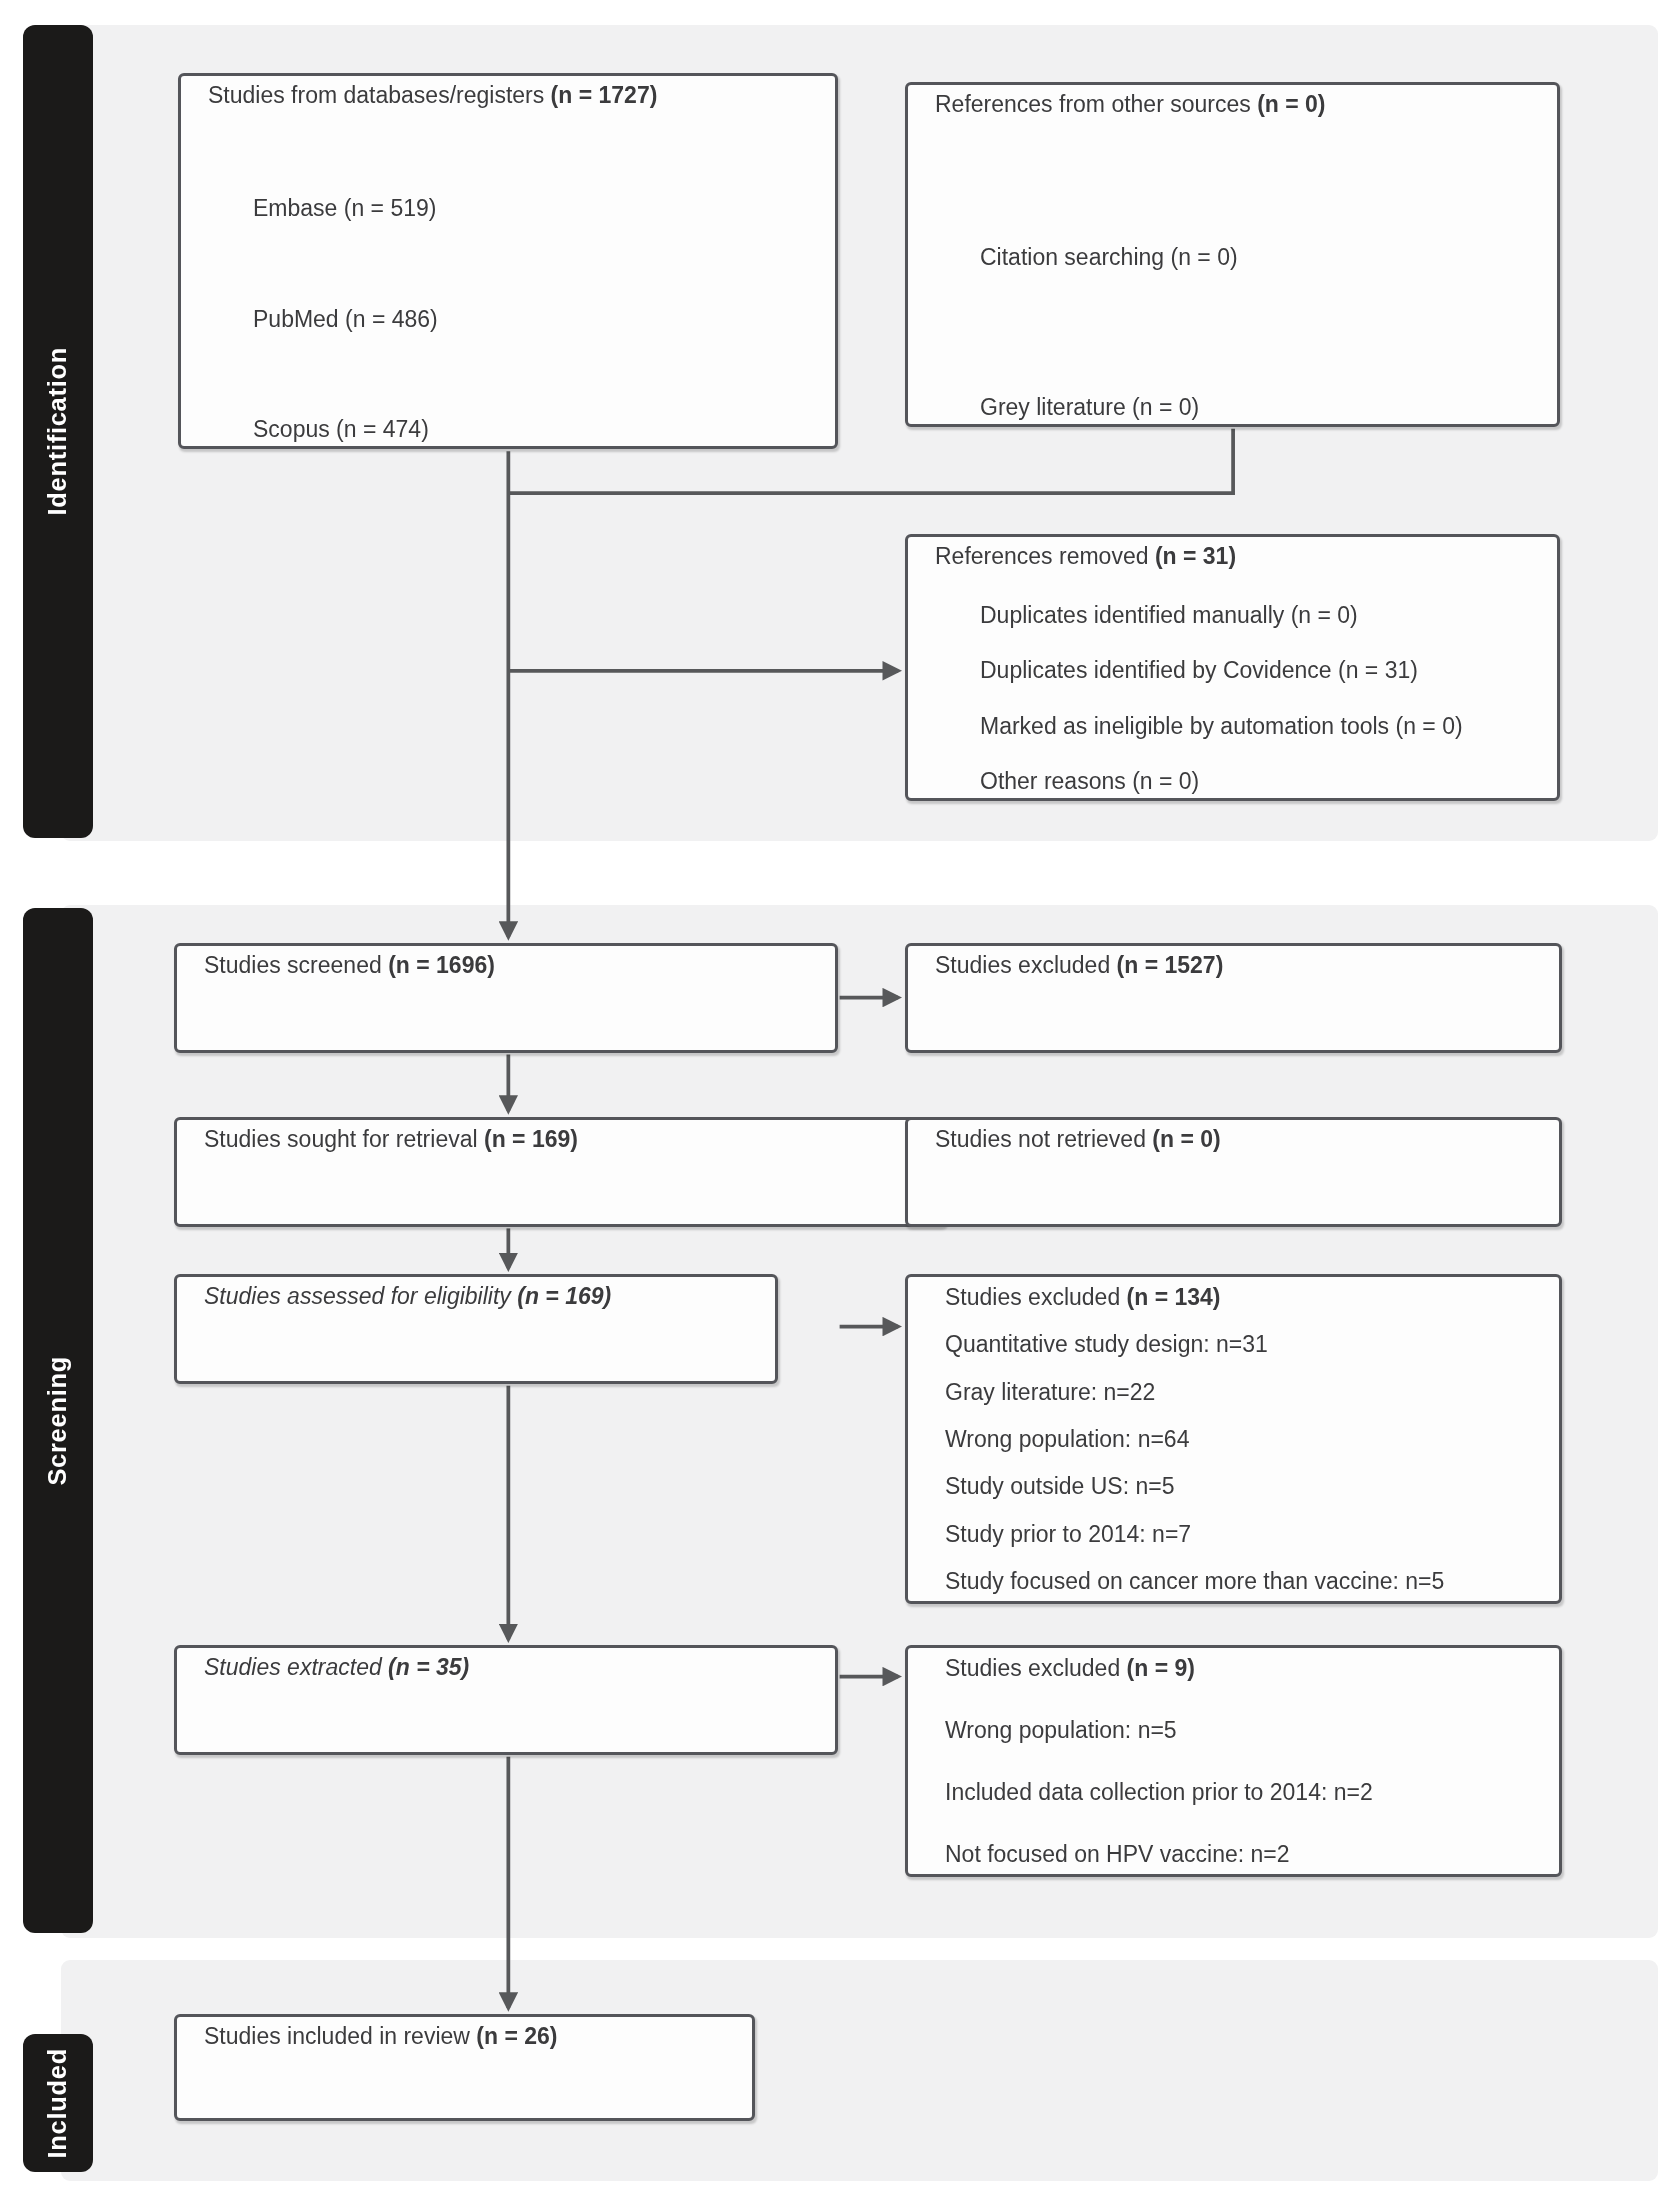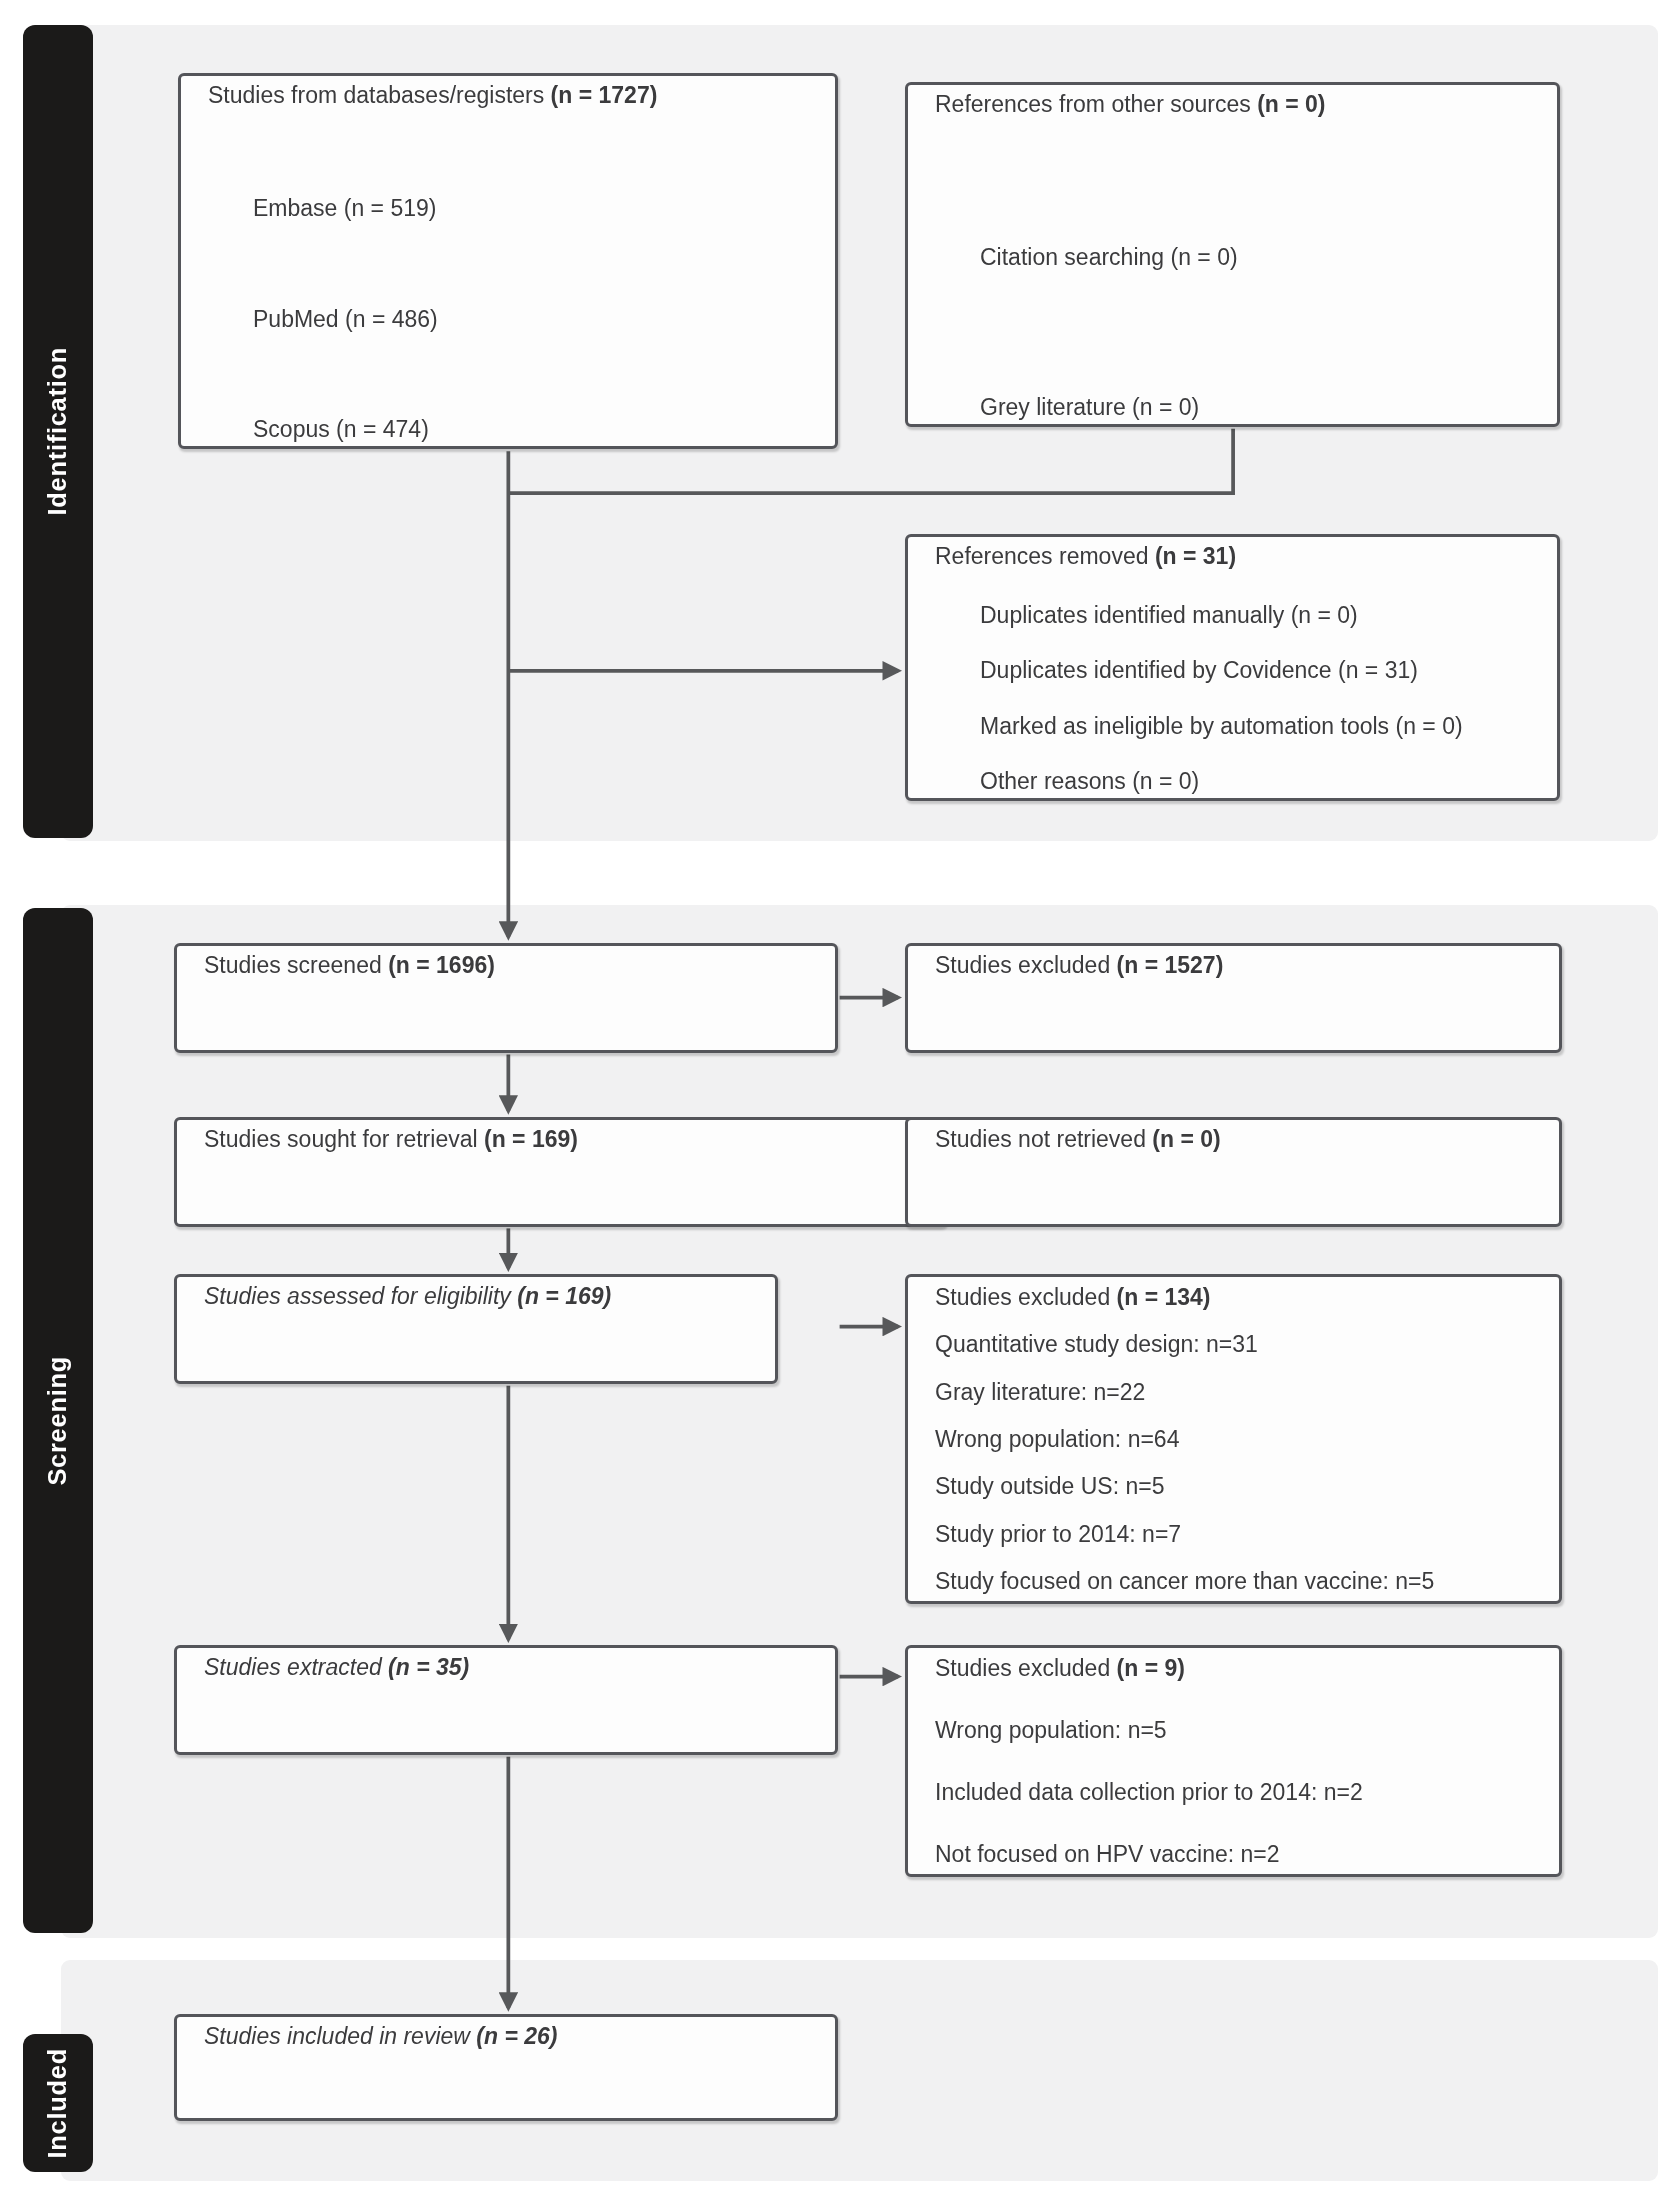--- a/index.html
+++ b/index.html
@@ -65,36 +65,36 @@
     border-radius:6px;
     box-shadow:1.5px 2.2px 2.2px rgba(0,0,0,0.18);
     z-index:3;
     display:flex;flex-direction:column;justify-content:space-between;
     padding:0 5px 0 27px;
   }
   .line{font-size:23px;line-height:34px;}
   .title-line{line-height:39px;}
   .title-line b{font-weight:bold;}
   .sub{padding-left:45px;}
-  .reasons .line{line-height:40px;}
+  .reasons .line{line-height:40px;margin-left:10px;}
   .reasons .title-line{line-height:40px;}
 
   
   .box.databases        {left:178px; top:73px;   width:660px; height:376px;}
   .box.other-sources    {left:905px;top:82px;  width:655px; height:345px;}
   .box.refs-removed     {left:905px;top:534px;  width:655px; height:267px;}
   .box.screened         {left:174px; top:943px; width:664px; height:110px;}
   .box.excluded-1527    {left:905px;top:943px; width:657px; height:110px;}
   .box.sought           {left:174px; top:1117px; width:772px; height:110px;}
   .box.not-retrieved    {left:905px;top:1117px; width:657px; height:110px;}
   .box.assessed         {left:174px; top:1274px; width:604px; height:110px;font-style:italic;}
   .box.excluded-134     {left:905px;top:1274px; width:657px; height:330px;}
   .box.extracted        {left:174px; top:1645px; width:664px; height:110px;font-style:italic;}
   .box.excluded-9       {left:905px;top:1645px; width:657px; height:232px;}
-  .box.included-review  {left:174px; top:2014px; width:664px; height:107px;font-style:italic;}
+  .box.included-review  {left:174px; top:2014px; width:581px; height:107px;}
 </style>
 </head>
 <body>
 
 <div class="page">
 
   <div class="band identification"></div>
   <div class="band screening"></div>
   <div class="band included"></div>
 

